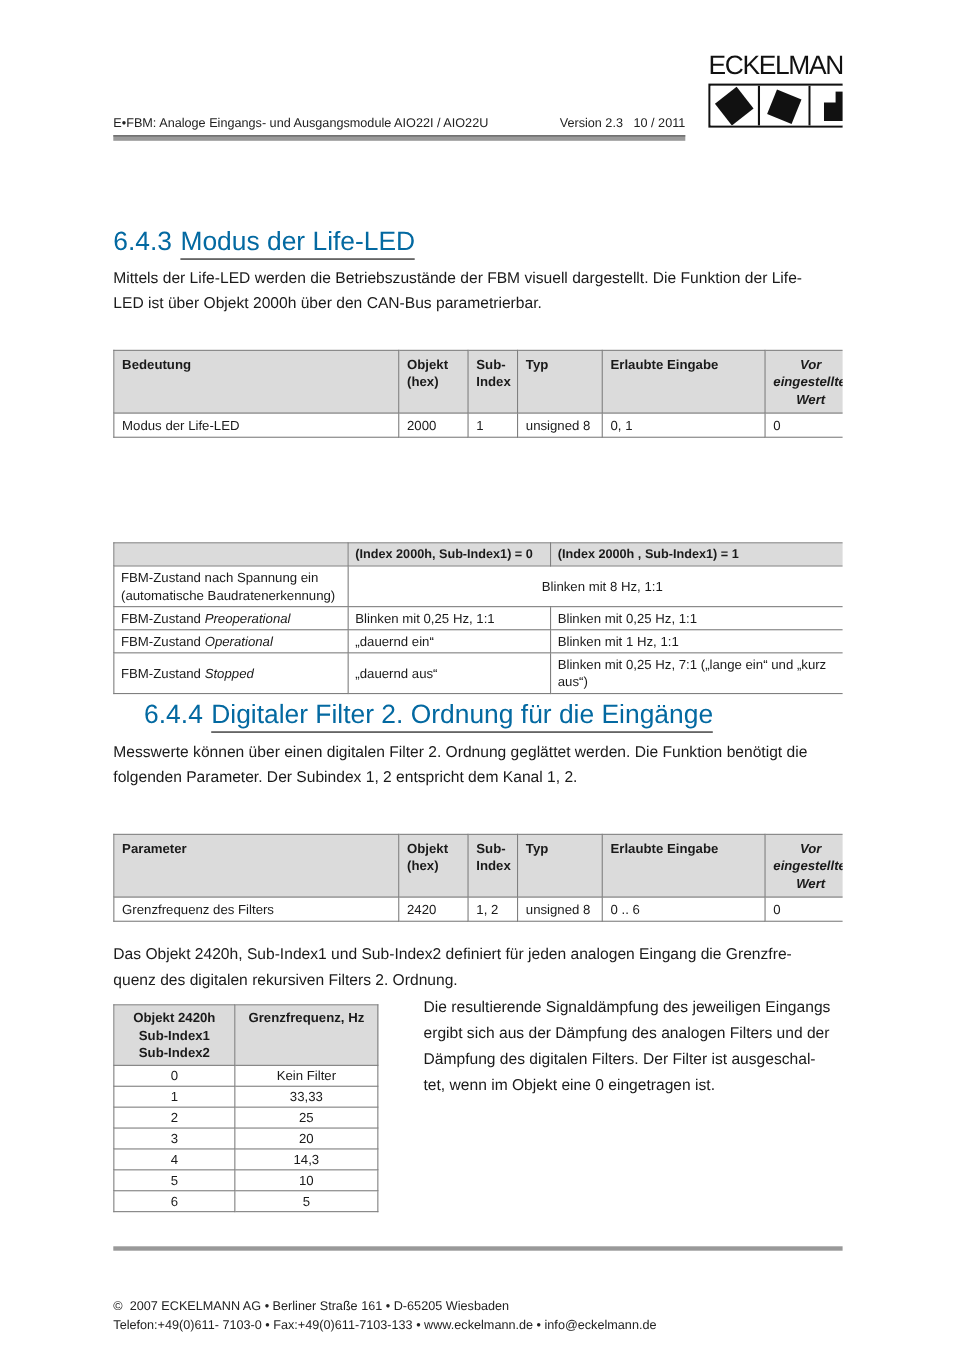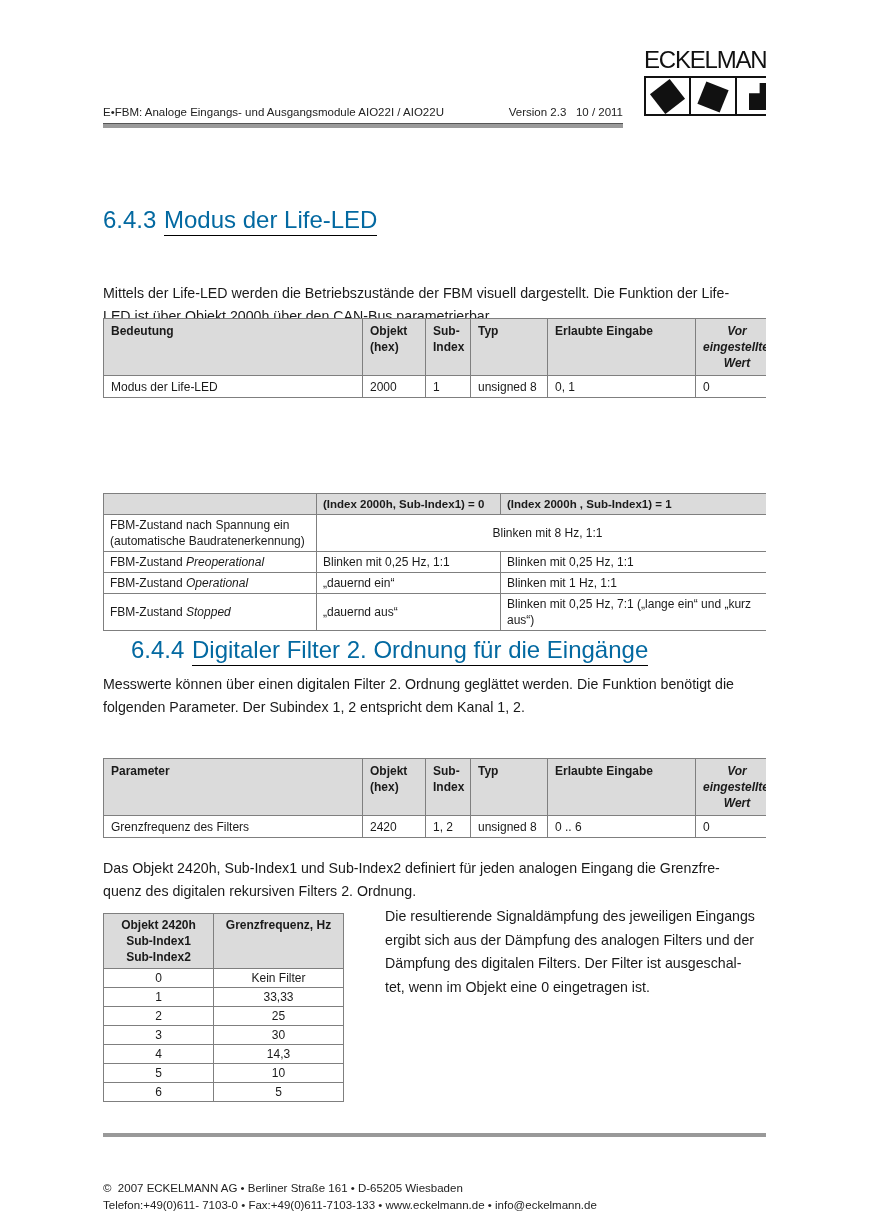--- a/index.html
+++ b/index.html
@@ -87,21 +87,21 @@
 
   <div class="doc-header">
     <span>E•FBM: Analoge Eingangs- und Ausgangsmodule AIO22I / AIO22U</span>
     <span>Version 2.3&nbsp;&nbsp; 10 / 2011</span>
   </div>
   <div class="header-rule"></div>
 
   <div class="section-heading" style="top:206px;">
     <span class="sec-num">6.4.3</span><span class="sec-title">Modus der Life-LED</span>
   </div>
-  <div class="body-text" style="top:242px;margin-top:40px;">Mittels der Life-LED werden die Betriebszustände der FBM visuell dargestellt. Die Funktion der Life-
+  <div class="body-text" style="top:242px;">Mittels der Life-LED werden die Betriebszustände der FBM visuell dargestellt. Die Funktion der Life-
 LED ist über Objekt 2000h über den CAN-Bus parametrierbar.</div>
 
   <table class="obj-table" style="top:318px;">
     <colgroup>
         <col style="width:259px">
         <col style="width:63px">
         <col style="width:45px">
         <col style="width:77px">
         <col style="width:148px">
         <col style="width:83px">
@@ -227,21 +227,21 @@
     <tr>
           <td>1</td>
           <td>33,33</td>
         </tr>
     <tr>
           <td>2</td>
           <td>25</td>
         </tr>
     <tr>
           <td>3</td>
-          <td>30</td>
+          <td>20</td>
         </tr>
     <tr>
           <td>4</td>
           <td>14,3</td>
         </tr>
     <tr>
           <td>5</td>
           <td>10</td>
         </tr>
     <tr>

